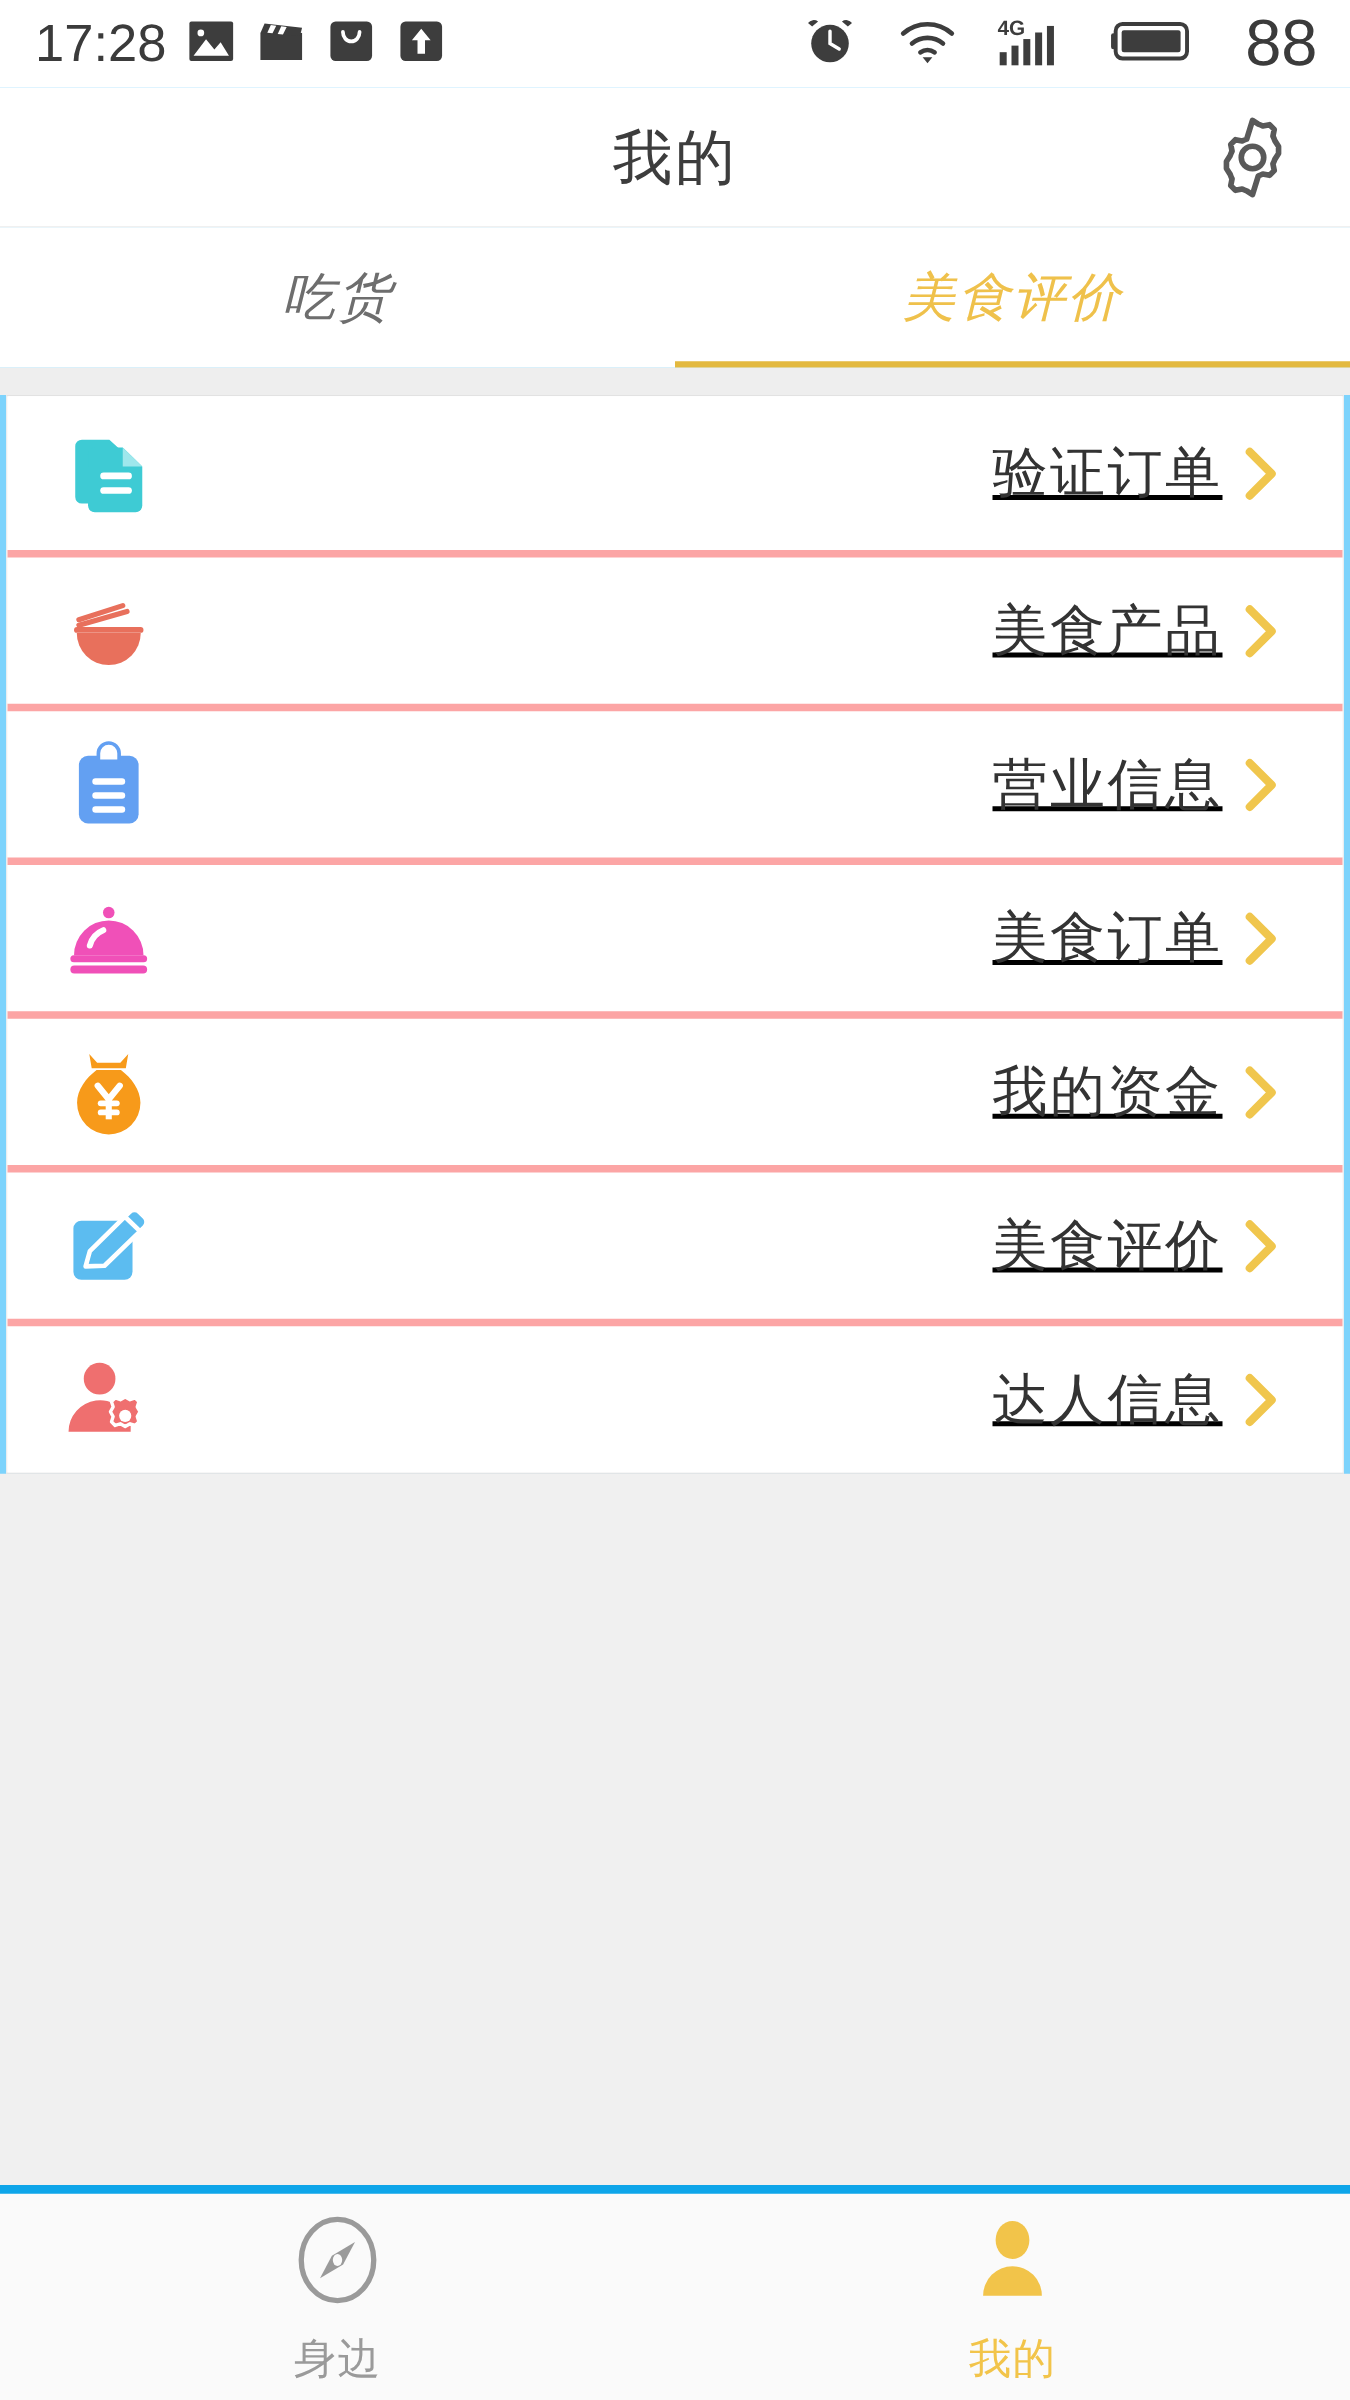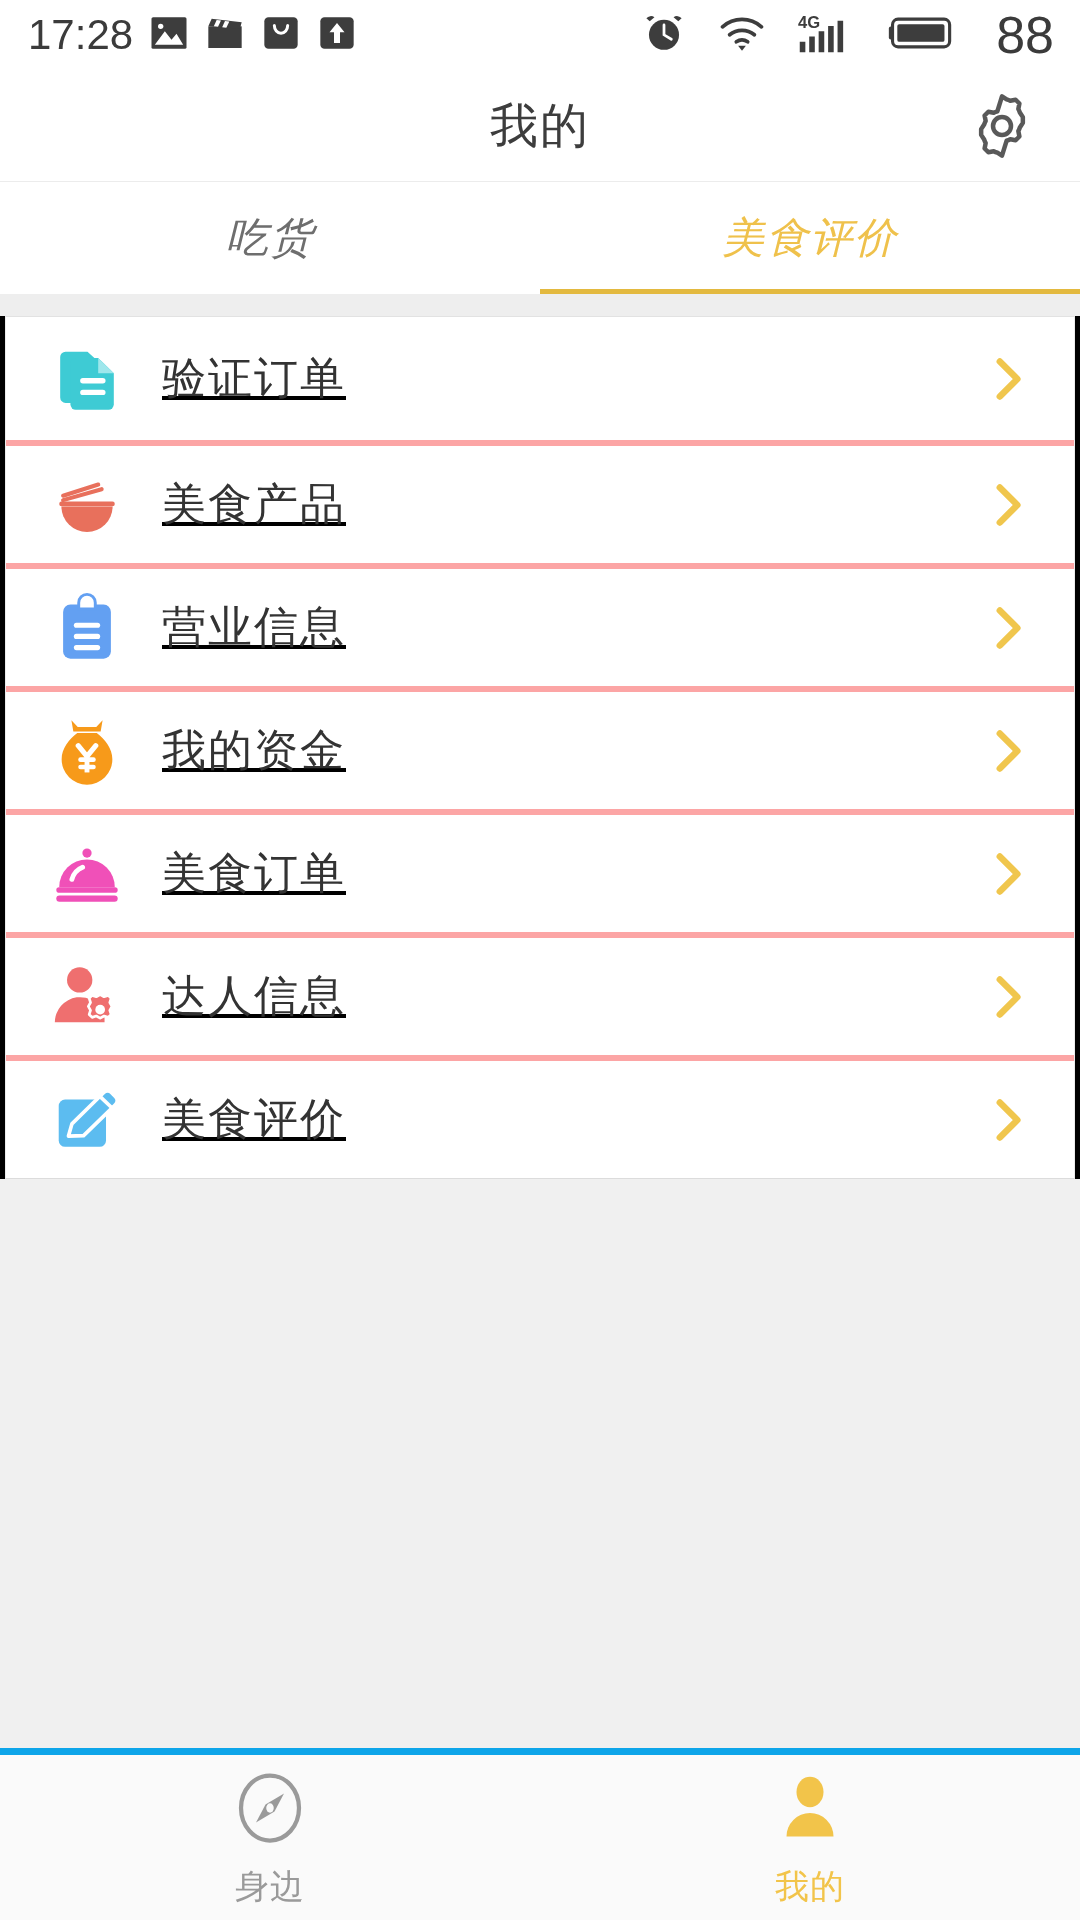--- a/index.html
+++ b/index.html
@@ -2,21 +2,21 @@
 <html><head>
 <meta charset="utf-8">
 <style>
   * { margin:0; padding:0; box-sizing:border-box; }
   html, body {
     width:1080px; height:1920px;
     background:#f0f0f0;
     font-family:"Liberation Sans", "DejaVu Sans", sans-serif;
     overflow:hidden;
   }
-  .phone { width:1080px; height:1920px; position:relative; display:flex; flex-direction:column; background:#000000; }
+  .phone { width:1080px; height:1920px; position:relative; display:flex; flex-direction:column; background:#7dd3fc;text-align:right; }
 
   
   .statusbar {
     height:70px; background:#ffffff; flex:0 0 70px;
     display:flex; align-items:center; justify-content:space-between;
     padding:0 26px 0 28px;
   }
   .sb-left { display:flex; align-items:center; gap:16px; }
   .sb-time { font-size:42px; color:#3b3b3b; letter-spacing:0px; line-height:1; font-weight:400; }
   .sb-right { display:flex; align-items:center; gap:33px; }
@@ -219,47 +219,63 @@
       <span class="row-chev">
         <svg width="56" height="56" viewBox="0 0 24 24">
             <path d="M8.5 4.5 L16 12 L8.5 19.5" stroke="#f0c64d" stroke-width="2.8" fill="none" stroke-linecap="round" stroke-linejoin="round"></path>
           </svg>
       </span>
     </div>
 
     <div class="row">
       <span class="row-icon">
         <svg width="78" height="78" viewBox="0 0 32 32">
+          <circle cx="16" cy="7.4" r="1.9" fill="#f050b8"></circle>
+          <path d="M4.6 21.4 a11.4 11.4 0 0 1 22.8 0 Z" fill="#f050b8"></path>
+          <rect x="3.4" y="21.4" width="25.2" height="2.3" rx="1.15" fill="#f050b8"></rect>
+          <rect x="3.4" y="24.8" width="25.2" height="2.6" rx="1.3" fill="#f050b8"></rect>
+          <path d="M9.8 18.2 a7.4 7.4 0 0 1 4.4 -5.0" stroke="#ffffff" stroke-width="2.0" fill="none" stroke-linecap="round"></path>
+        </svg>
+      </span>
+      <span class="row-label">美食订单</span>
+      <span class="row-chev">
+        <svg width="56" height="56" viewBox="0 0 24 24">
+            <path d="M8.5 4.5 L16 12 L8.5 19.5" stroke="#f0c64d" stroke-width="2.8" fill="none" stroke-linecap="round" stroke-linejoin="round"></path>
+          </svg>
+      </span>
+    </div>
+
+    <div class="row">
+      <span class="row-icon">
+        <svg width="78" height="78" viewBox="0 0 32 32">
           <path d="M9.6 3.4 L12.2 6.2 h7.6 L22.4 3.4 L21.6 8.0 h-11.2 Z" fill="#f79a1a"></path>
           <path d="M12.0 8.6 h8.0 c3.4 2.6 6.4 6.4 6.4 10.8 a10.4 10.4 0 0 1 -20.8 0 c0 -4.4 3.0 -8.2 6.4 -10.8 Z" fill="#f79a1a"></path>
           <path d="M12.4 13.8 L16 18.2 L19.6 13.8" stroke="#ffffff" stroke-width="2.1" fill="none" stroke-linecap="round" stroke-linejoin="round"></path>
           <rect x="12.4" y="18.6" width="7.2" height="1.9" rx="0.95" fill="#ffffff"></rect>
           <rect x="12.4" y="21.6" width="7.2" height="1.9" rx="0.95" fill="#ffffff"></rect>
           <rect x="15.0" y="18.2" width="2.0" height="6.6" fill="#ffffff"></rect>
         </svg>
       </span>
       <span class="row-label">我的资金</span>
       <span class="row-chev">
         <svg width="56" height="56" viewBox="0 0 24 24">
             <path d="M8.5 4.5 L16 12 L8.5 19.5" stroke="#f0c64d" stroke-width="2.8" fill="none" stroke-linecap="round" stroke-linejoin="round"></path>
           </svg>
       </span>
     </div>
 
     <div class="row">
       <span class="row-icon">
         <svg width="78" height="78" viewBox="0 0 32 32">
-          <circle cx="16" cy="7.4" r="1.9" fill="#f050b8"></circle>
-          <path d="M4.6 21.4 a11.4 11.4 0 0 1 22.8 0 Z" fill="#f050b8"></path>
-          <rect x="3.4" y="21.4" width="25.2" height="2.3" rx="1.15" fill="#f050b8"></rect>
-          <rect x="3.4" y="24.8" width="25.2" height="2.6" rx="1.3" fill="#f050b8"></rect>
-          <path d="M9.8 18.2 a7.4 7.4 0 0 1 4.4 -5.0" stroke="#ffffff" stroke-width="2.0" fill="none" stroke-linecap="round"></path>
-        </svg>
-      </span>
-      <span class="row-label">美食订单</span>
+          <rect x="4.4" y="7.6" width="19.4" height="19.4" rx="2.6" fill="#5cbcf0"></rect>
+          <path d="M8.4 22.6 L9.8 17.6 L22.8 4.8 a2.3 2.3 0 0 1 3.3 0 l1.6 1.6 a2.3 2.3 0 0 1 0 3.3 L14.6 22.4 Z" fill="#5cbcf0" stroke="#ffffff" stroke-width="1.5" stroke-linejoin="round"></path>
+          <path d="M21.4 6.4 L26.4 11.2" stroke="#ffffff" stroke-width="1.5"></path>
+        </svg>
+      </span>
+      <span class="row-label">美食评价</span>
       <span class="row-chev">
         <svg width="56" height="56" viewBox="0 0 24 24">
             <path d="M8.5 4.5 L16 12 L8.5 19.5" stroke="#f0c64d" stroke-width="2.8" fill="none" stroke-linecap="round" stroke-linejoin="round"></path>
           </svg>
       </span>
     </div>
 
     <div class="row">
       <span class="row-icon">
         <svg width="78" height="78" viewBox="0 0 32 32">
@@ -272,36 +288,20 @@
         </svg>
       </span>
       <span class="row-label">达人信息</span>
       <span class="row-chev">
         <svg width="56" height="56" viewBox="0 0 24 24">
             <path d="M8.5 4.5 L16 12 L8.5 19.5" stroke="#f0c64d" stroke-width="2.8" fill="none" stroke-linecap="round" stroke-linejoin="round"></path>
           </svg>
       </span>
     </div>
 
-    <div class="row">
-      <span class="row-icon">
-        <svg width="78" height="78" viewBox="0 0 32 32">
-          <rect x="4.4" y="7.6" width="19.4" height="19.4" rx="2.6" fill="#5cbcf0"></rect>
-          <path d="M8.4 22.6 L9.8 17.6 L22.8 4.8 a2.3 2.3 0 0 1 3.3 0 l1.6 1.6 a2.3 2.3 0 0 1 0 3.3 L14.6 22.4 Z" fill="#5cbcf0" stroke="#ffffff" stroke-width="1.5" stroke-linejoin="round"></path>
-          <path d="M21.4 6.4 L26.4 11.2" stroke="#ffffff" stroke-width="1.5"></path>
-        </svg>
-      </span>
-      <span class="row-label">美食评价</span>
-      <span class="row-chev">
-        <svg width="56" height="56" viewBox="0 0 24 24">
-            <path d="M8.5 4.5 L16 12 L8.5 19.5" stroke="#f0c64d" stroke-width="2.8" fill="none" stroke-linecap="round" stroke-linejoin="round"></path>
-          </svg>
-      </span>
-    </div>
-
   </div>
 
   <div class="filler"></div>
 
   <div class="bottomnav">
 
     <div class="nav-item inactive">
       <span class="nav-ic">
         <svg width="80" height="80" viewBox="0 0 32 32">
           <ellipse cx="16" cy="16" rx="11.6" ry="13.0" fill="none" stroke="#9a9a9a" stroke-width="1.7"></ellipse>

